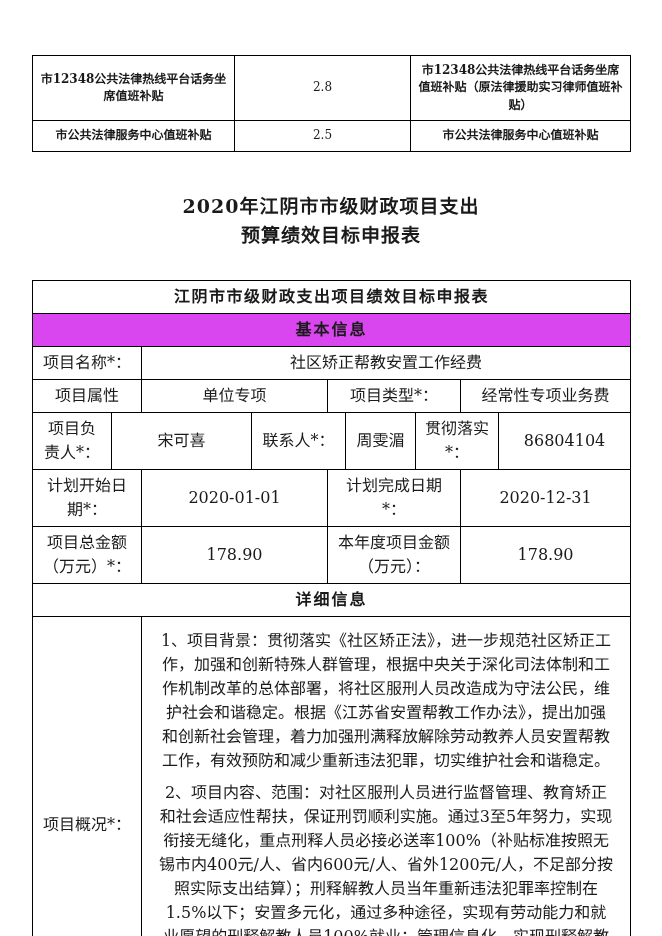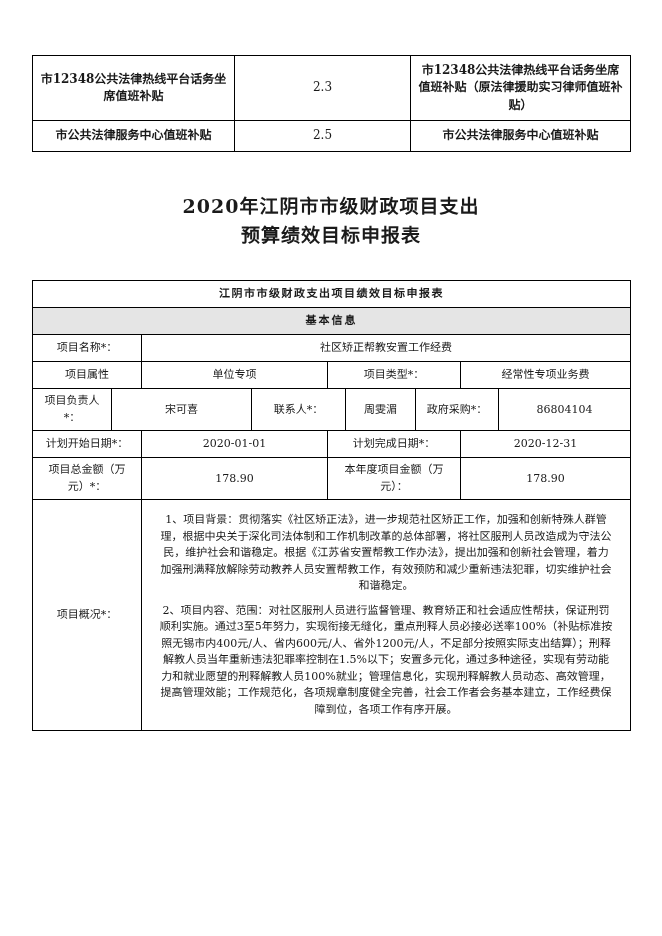--- a/index.html
+++ b/index.html
@@ -25,21 +25,21 @@
 
   
   table.doc {
     border-collapse: collapse;
     width: 598px;
     table-layout: fixed;
   }
   table.doc td {
     border: 1px solid #000000;
     padding: 4px 9px;
-    font-size: 11px;
+    font-size: 16px;
     line-height: 1.5;
     vertical-align: middle;
     text-align: center;
     word-wrap: break-word;
     overflow-wrap: break-word;
   }
 
   
   .top-table-wrap {
     padding-top: 55px;
@@ -83,21 +83,21 @@
   }
   td.band-year {
     font-weight: bold;
     font-size: 12.5px;
     padding: 7px 5px;
   }
   td.band-section {
     font-weight: bold;
     font-size: 12.5px;
     letter-spacing: 2px;
-    background: #e5e5e5;
+    background: #d946ef;
     padding: 7px 5px;
   }
   td.band-section2 {
     font-weight: bold;
     font-size: 12.5px;
     letter-spacing: 2px;
     background: #ffffff;
     padding: 7px 5px;
   }
   td.lbl {
@@ -132,21 +132,21 @@
   <div class="top-table-wrap">
     <table class="doc top">
       <colgroup>
         <col style="width:202px">
         <col style="width:176px">
         <col style="width:220px">
       </colgroup>
       <tbody>
         <tr>
           <td>市12348公共法律热线平台话务坐席值班补贴</td>
-          <td class="num">2.3</td>
+          <td class="num">2.8</td>
           <td>市12348公共法律热线平台话务坐席值班补贴（原法律援助实习律师值班补贴）</td>
         </tr>
         <tr>
           <td>市公共法律服务中心值班补贴</td>
           <td class="num">2.5</td>
           <td>市公共法律服务中心值班补贴</td>
         </tr>
       </tbody>
     </table>
   </div>
@@ -189,38 +189,41 @@
         <td class="lbl" colspan="3">项目类型*：</td>
         <td class="val" colspan="2">经常性专项业务费</td>
       </tr>
 
 
       <tr>
         <td class="lbl" colspan="1">项目负责人*：</td>
         <td class="val" colspan="2">宋可喜</td>
         <td class="lbl" colspan="2">联系人*：</td>
         <td class="val" colspan="1">周雯湄</td>
-        <td class="lbl" colspan="2">政府采购*：</td>
+        <td class="lbl" colspan="2">贯彻落实*：</td>
         <td class="val" colspan="1">86804104</td>
       </tr>
 
       <tr>
         <td class="lbl" colspan="2">计划开始日期*：</td>
         <td class="val" colspan="2">2020-01-01</td>
         <td class="lbl" colspan="3">计划完成日期*：</td>
         <td class="val" colspan="2">2020-12-31</td>
       </tr>
 
       <tr>
         <td class="lbl" colspan="2">项目总金额（万元）*：</td>
         <td class="val" colspan="2">178.90</td>
         <td class="lbl" colspan="3">本年度项目金额（万元）：</td>
         <td class="val" colspan="2">178.90</td>
       </tr>
 
+      <tr>
+        <td class="band-section2" colspan="9">详细信息</td>
+      </tr>
 
       <tr>
         <td class="overview-lbl" colspan="2">项目概况*：</td>
         <td class="overview-body" colspan="7">
           <p>1、项目背景：贯彻落实《社区矫正法》，进一步规范社区矫正工作，加强和创新特殊人群管理，根据中央关于深化司法体制和工作机制改革的总体部署，将社区服刑人员改造成为守法公民，维护社会和谐稳定。根据《江苏省安置帮教工作办法》，提出加强和创新社会管理，着力加强刑满释放解除劳动教养人员安置帮教工作，有效预防和减少重新违法犯罪，切实维护社会和谐稳定。</p>
           <p>2、项目内容、范围：对社区服刑人员进行监督管理、教育矫正和社会适应性帮扶，保证刑罚顺利实施。通过3至5年努力，实现衔接无缝化，重点刑释人员必接必送率100%（补贴标准按照无锡市内400元/人、省内600元/人、省外1200元/人，不足部分按照实际支出结算）；刑释解教人员当年重新违法犯罪率控制在1.5%以下；安置多元化，通过多种途径，实现有劳动能力和就业愿望的刑释解教人员100%就业；管理信息化，实现刑释解教人员动态、高效管理，提高管理效能；工作规范化，各项规章制度健全完善，社会工作者会务基本建立，工作经费保障到位，各项工作有序开展。</p>
         </td>
       </tr>
 
     </tbody>

